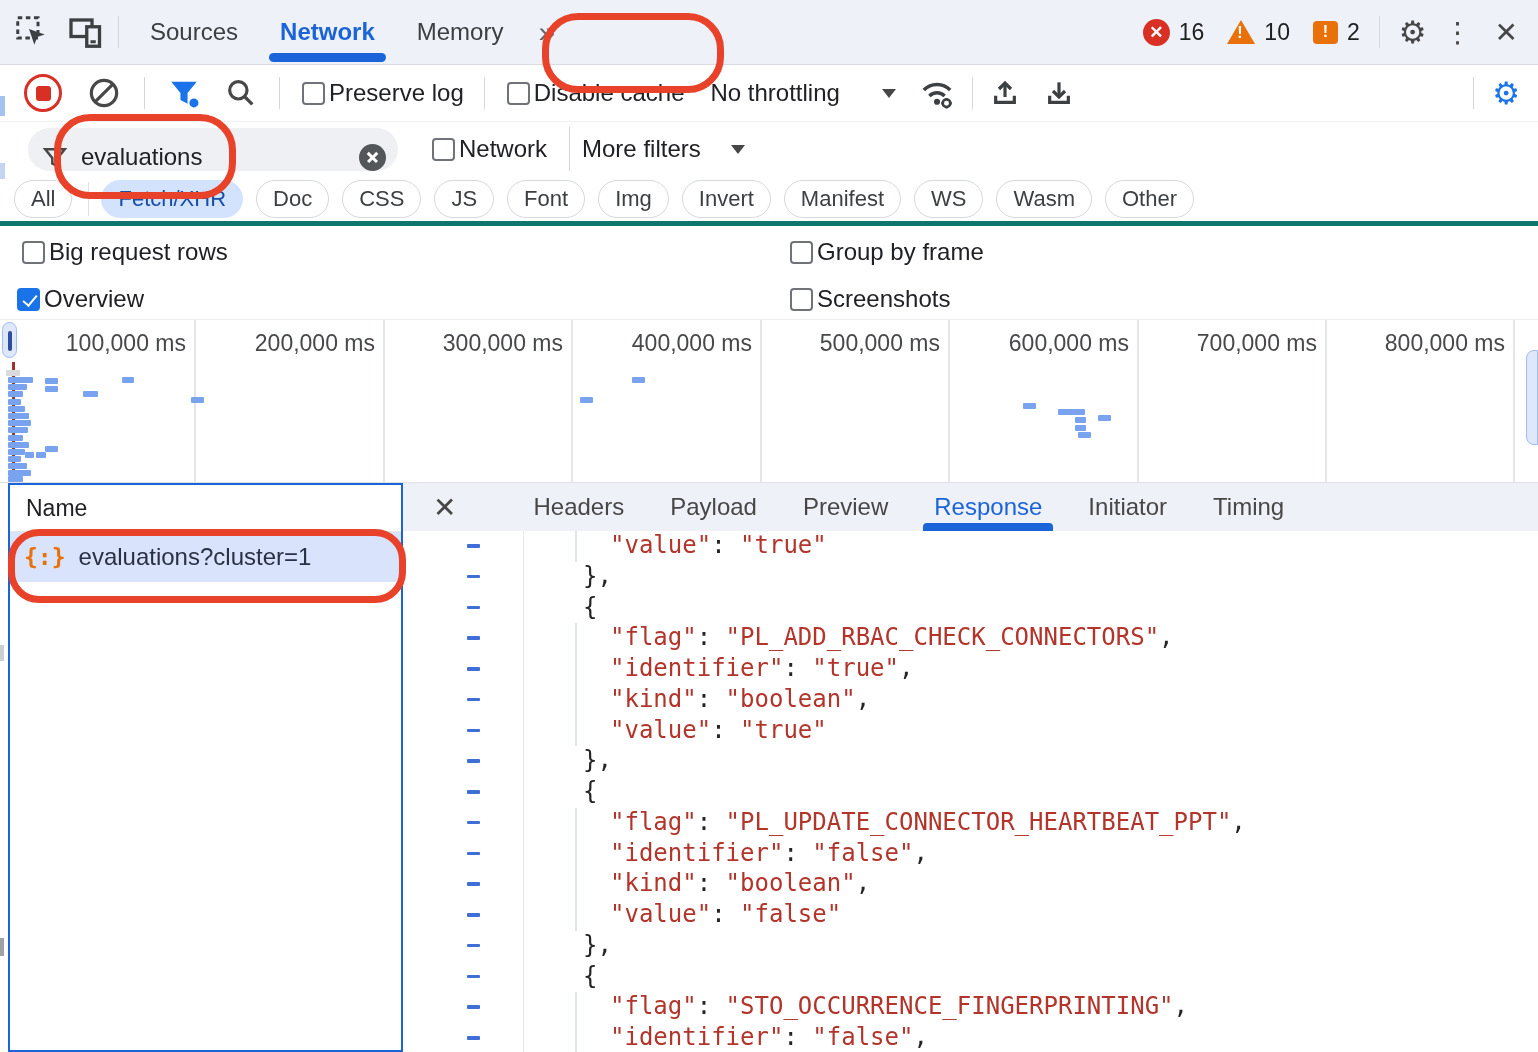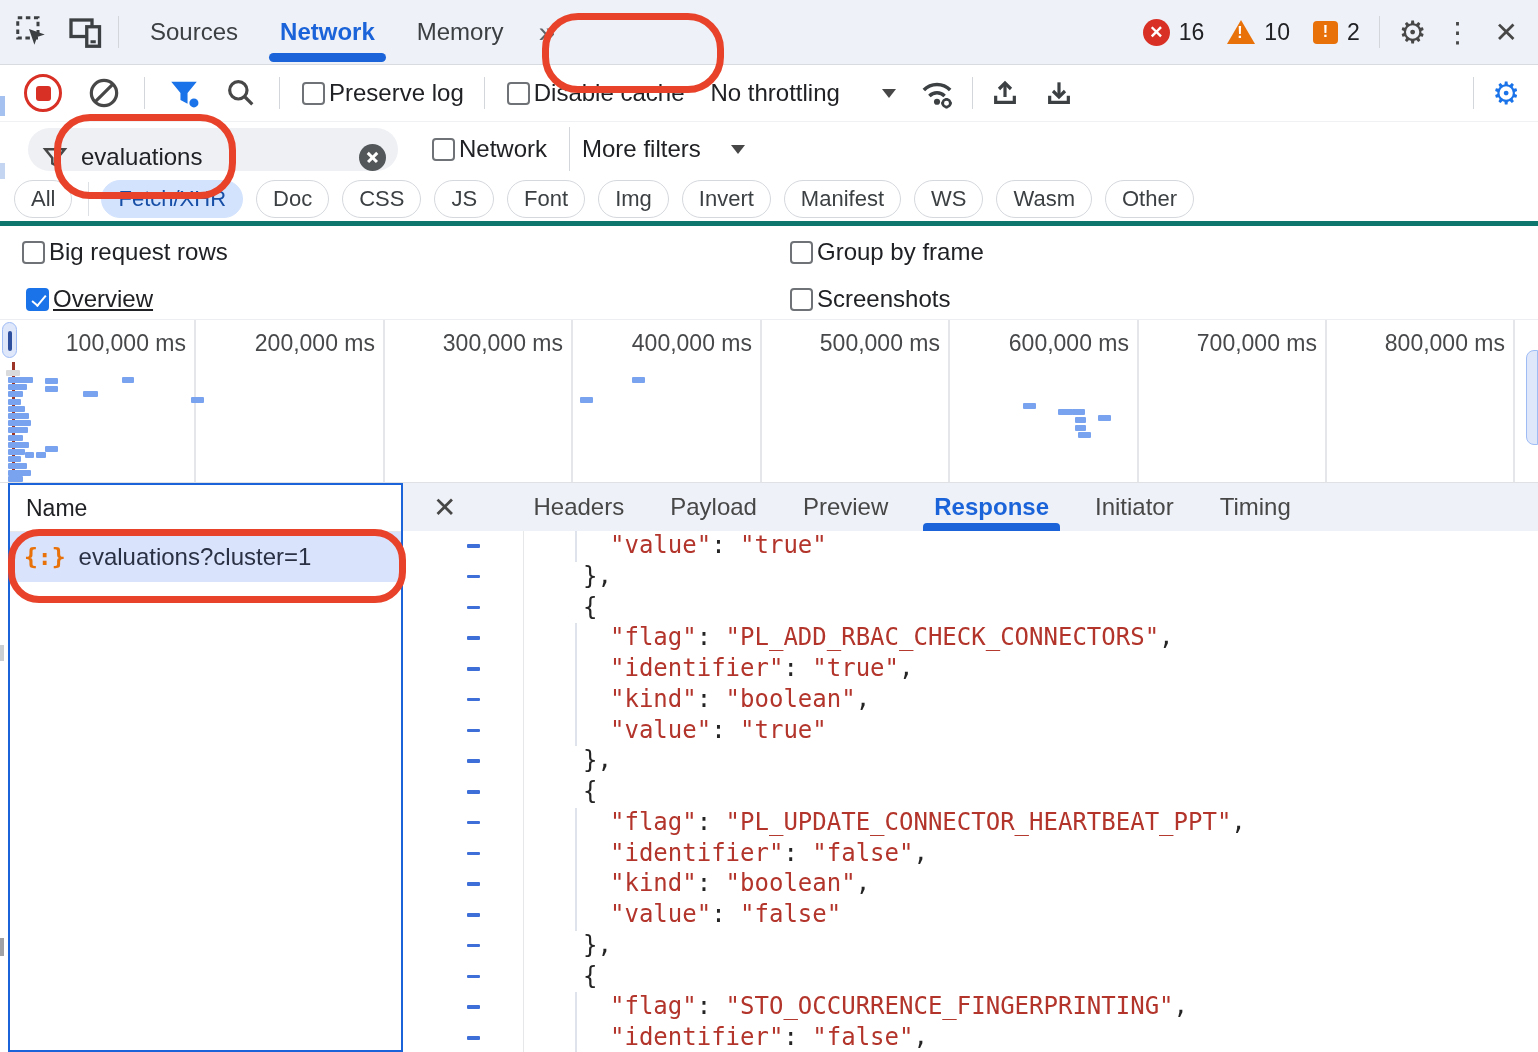--- a/index.html
+++ b/index.html
@@ -72,21 +72,21 @@
   .namehdr{height:46px;border-bottom:1px solid #e5e7ea;display:flex;align-items:center;
            padding-left:16px;font-size:23px;color:#202124;}
   .reqrow{height:50px;display:flex;align-items:center;background:var(--selrow);padding-left:14px;}
   .reqrow .glyph{font-family:"DejaVu Sans Mono",monospace;font-size:23px;font-weight:bold;color:var(--jsonicon);}
   .reqrow .lbl{font-size:24px;color:#2a3145;margin-left:13px;}
   
   .details{position:absolute;left:403px;top:483px;width:1135px;height:569px;background:#fff;overflow:hidden;}
   .dtabs{height:48px;background:#eef1f7;display:flex;align-items:center;}
   .dclose{font-size:28px;color:#474747;padding:0 24px 0 30px;}
   .dtab{position:relative;height:100%;display:flex;align-items:center;padding:0 23px;font-size:24px;color:#474747;}
-  .dtab.selected{color:var(--accent);font-weight:bold;}
+  .dtab.selected{color:var(--accent);font-weight:normal;}
   .dtab.selected::after{content:"";position:absolute;left:12px;right:12px;bottom:0;height:8px;border-radius:4px 4px 0 0;background:var(--accent);}
   .resp{position:absolute;left:0;top:48px;right:0;bottom:0;font-family:"DejaVu Sans Mono",monospace;font-size:24px;}
   .gutter-border{position:absolute;left:120px;top:0;bottom:0;width:1px;background:#e6e7e9;}
   .rline{position:relative;height:30.75px;}
   .rline .dash{position:absolute;left:64px;top:13px;width:13px;height:3.5px;background:#3e6fd9;border-radius:1px;}
   .rline .guide{position:absolute;left:172px;top:0;bottom:0;width:1.5px;background:#dfe4ec;}
   .rline .code{position:absolute;top:0;white-space:pre;color:#242424;}
   .rline .code .s{color:var(--string);}
   
   .annot{position:absolute;border:7px solid var(--annotation);border-radius:36px;pointer-events:none;z-index:50;}
@@ -246,21 +246,21 @@
 
   <div class="optsrow">
     <div class="chkrow abs" style="left:22px;top:12px;">
       <div class="chk"></div>
       <span>Big request rows</span>
     </div>
     <div class="chkrow abs" style="left:790px;top:12px;">
       <div class="chk"></div>
       <span>Group by frame</span>
     </div>
-    <div class="chkrow abs" style="left:26px;top:59px;text-decoration:underline;">
+    <div class="chkrow abs" style="left:17px;top:59px;">
       <div class="chk on"></div>
       <span>Overview</span>
     </div>
     <div class="chkrow abs" style="left:790px;top:59px;">
       <div class="chk"></div>
       <span>Screenshots</span>
     </div>
   </div>
 
   <div class="overview">

